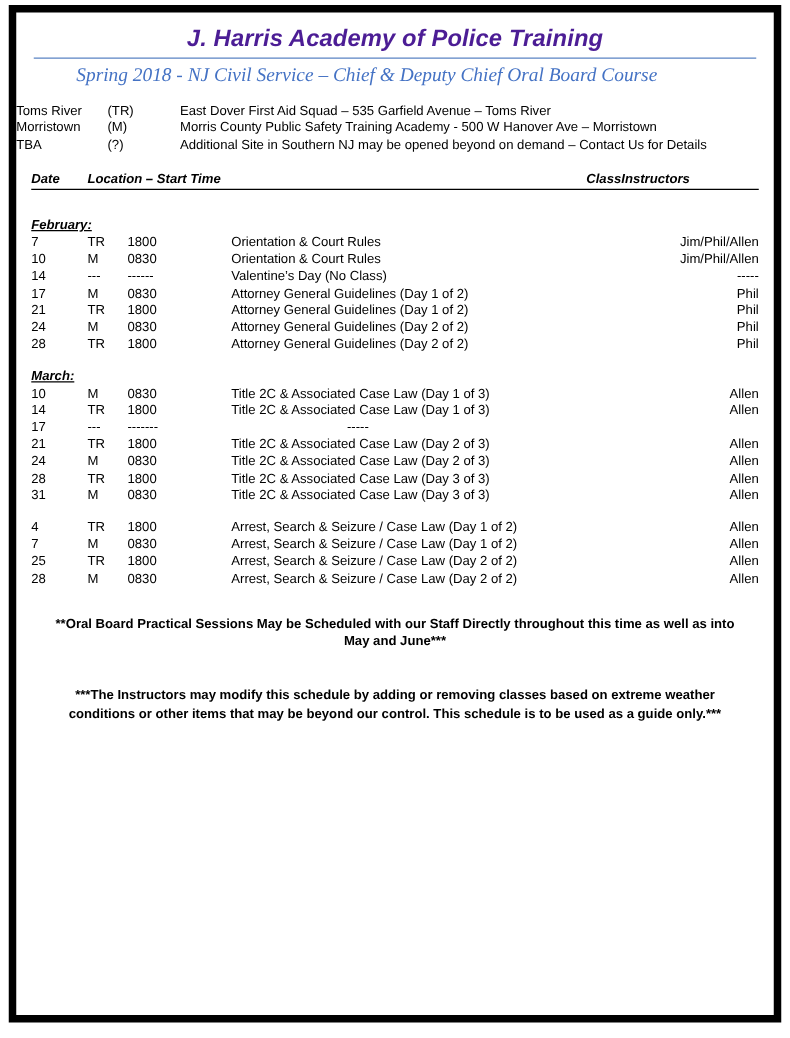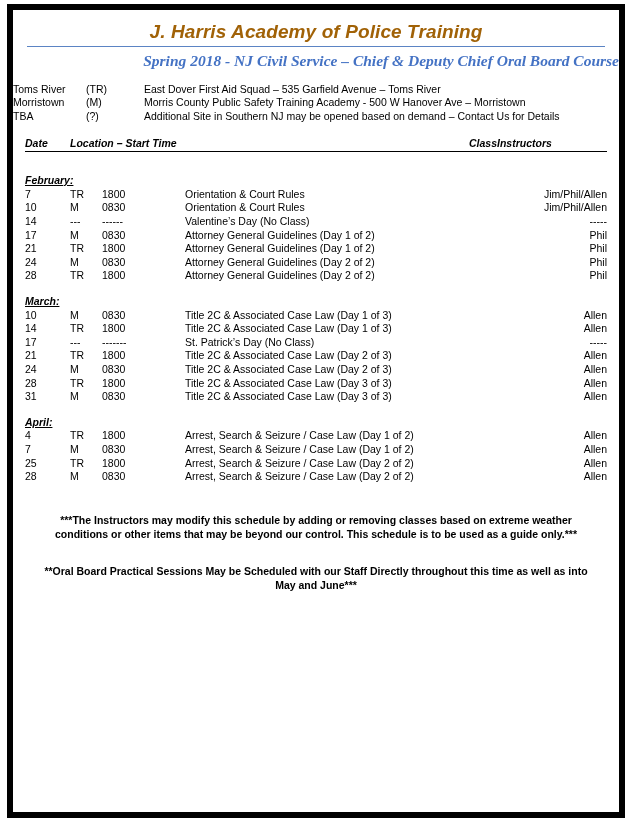--- a/index.html
+++ b/index.html
@@ -38,36 +38,37 @@
 
   
   #doc-title {
     text-align: center;
     font-size: 19px;
     font-weight: bold;
     font-style: italic;
     letter-spacing: 0.1px;
     margin: 11px 0 0 0;
     line-height: 22px;
-    color: #a16207;
+    color: #4c1d95;
   }
   #title-rule {
     height: 0;
     border-top: 1.2px solid #5B84C4;
     margin: 3px 14px 0 14px;
   }
   #doc-subtitle {
-    text-align: right;
+    text-align: left;
     font-family: "Liberation Serif", serif;
     font-size: 15.5px;
-    font-weight: bold;
+    font-weight: normal;
     font-style: italic;
     color: #4472C4;
     line-height: 19px;
     margin-top: 4px;
+    padding-left: 48px;
   }
 
   
   #legend {
     margin: 13px 0 0 0;
     font-size: 10.5px;
     line-height: 13.4px;
   }
   .legend-row {
     display: flex;
@@ -157,21 +158,21 @@
           <span class="legend-desc">East Dover First Aid Squad – 535 Garfield Avenue – Toms River</span>
         </div>
         <div class="legend-row">
           <span class="legend-site">Morristown</span>
           <span class="legend-code">(M)</span>
           <span class="legend-desc">Morris County Public Safety Training Academy - 500 W Hanover Ave – Morristown</span>
         </div>
         <div class="legend-row">
           <span class="legend-site">TBA</span>
           <span class="legend-code">(?)</span>
-          <span class="legend-desc">Additional Site in Southern NJ may be opened based on demand – Contact Us for Details</span>
+          <span class="legend-desc">Additional Site in Southern NJ may be opened beyond on demand – Contact Us for Details</span>
         </div>
       </div>
 
     <div id="schedule">
       <div id="col-headers">
         <span class="c-date">Date</span>
         <span class="c-loc">Location – Start Time</span>
         <span class="c-class">Class</span>
         <span class="c-inst">Instructors</span>
       </div>
@@ -242,21 +243,20 @@
               <span class="c-date">14</span>
               <span class="c-loc">TR</span>
               <span class="c-time">1800</span>
               <span class="c-class">Title 2C &amp; Associated Case Law (Day 1 of 3)</span>
               <span class="c-inst">Allen</span>
             </div>
             <div class="sched-row">
               <span class="c-date">17</span>
               <span class="c-loc">---</span>
               <span class="c-time">-------</span>
-              <span class="c-class">St. Patrick’s Day (No Class)</span>
               <span class="c-inst">-----</span>
             </div>
             <div class="sched-row">
               <span class="c-date">21</span>
               <span class="c-loc">TR</span>
               <span class="c-time">1800</span>
               <span class="c-class">Title 2C &amp; Associated Case Law (Day 2 of 3)</span>
               <span class="c-inst">Allen</span>
             </div>
             <div class="sched-row">
@@ -275,21 +275,20 @@
             </div>
             <div class="sched-row">
               <span class="c-date">31</span>
               <span class="c-loc">M</span>
               <span class="c-time">0830</span>
               <span class="c-class">Title 2C &amp; Associated Case Law (Day 3 of 3)</span>
               <span class="c-inst">Allen</span>
             </div>
           </div>
           <div class="month-block">
-            <div><span class="month-label">April:</span></div>
             <div class="sched-row">
               <span class="c-date">4</span>
               <span class="c-loc">TR</span>
               <span class="c-time">1800</span>
               <span class="c-class">Arrest, Search &amp; Seizure / Case Law (Day 1 of 2)</span>
               <span class="c-inst">Allen</span>
             </div>
             <div class="sched-row">
               <span class="c-date">7</span>
               <span class="c-loc">M</span>
@@ -308,17 +307,17 @@
               <span class="c-date">28</span>
               <span class="c-loc">M</span>
               <span class="c-time">0830</span>
               <span class="c-class">Arrest, Search &amp; Seizure / Case Law (Day 2 of 2)</span>
               <span class="c-inst">Allen</span>
             </div>
           </div>
         </div>
     </div>
 
+    <div id="note-one">**Oral Board Practical Sessions May be Scheduled with our Staff Directly throughout this time as well as into May and June***</div>
     <div id="note-two">***The Instructors may modify this schedule by adding or removing classes based on extreme weather conditions or other items that may be beyond our control. This schedule is to be used as a guide only.***</div>
-    <div id="note-one">**Oral Board Practical Sessions May be Scheduled with our Staff Directly throughout this time as well as into May and June***</div>
 
   </div>
 </div>
 
 </body></html>

